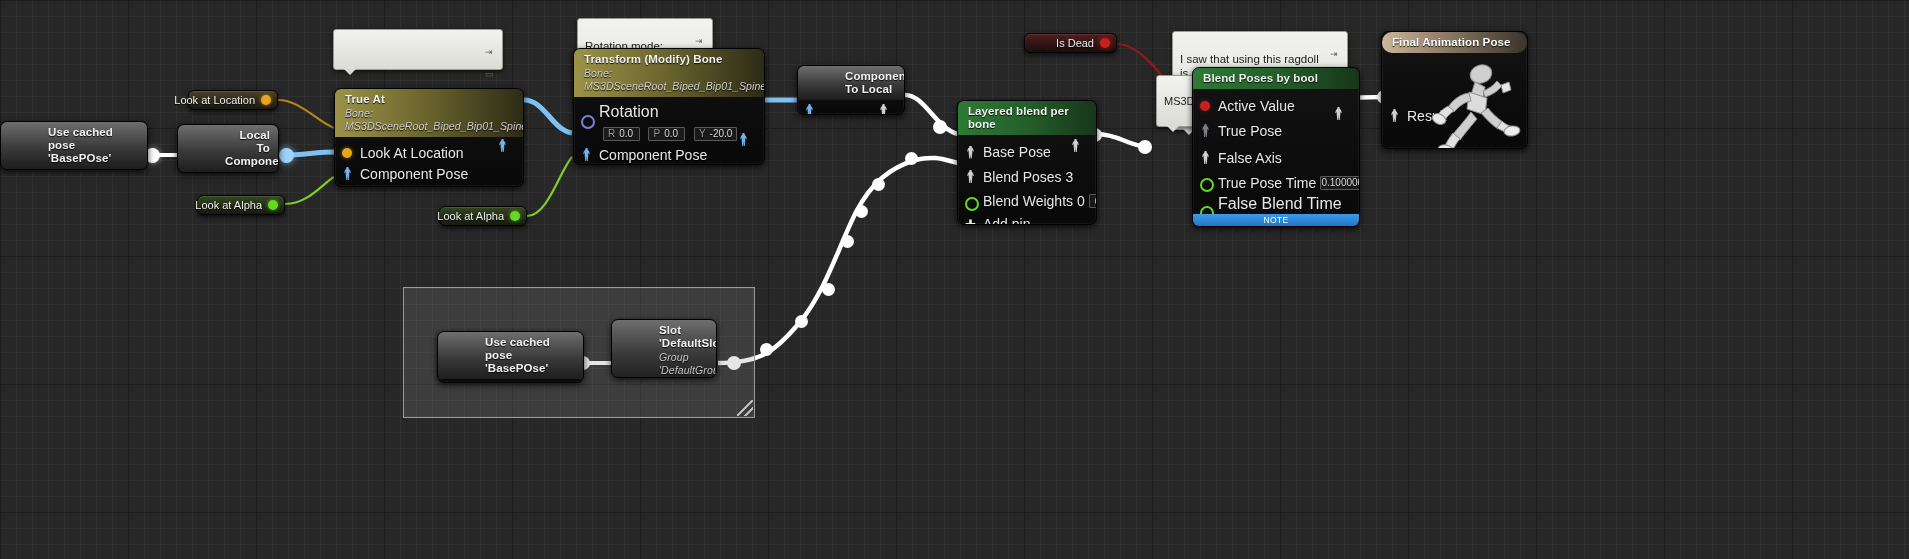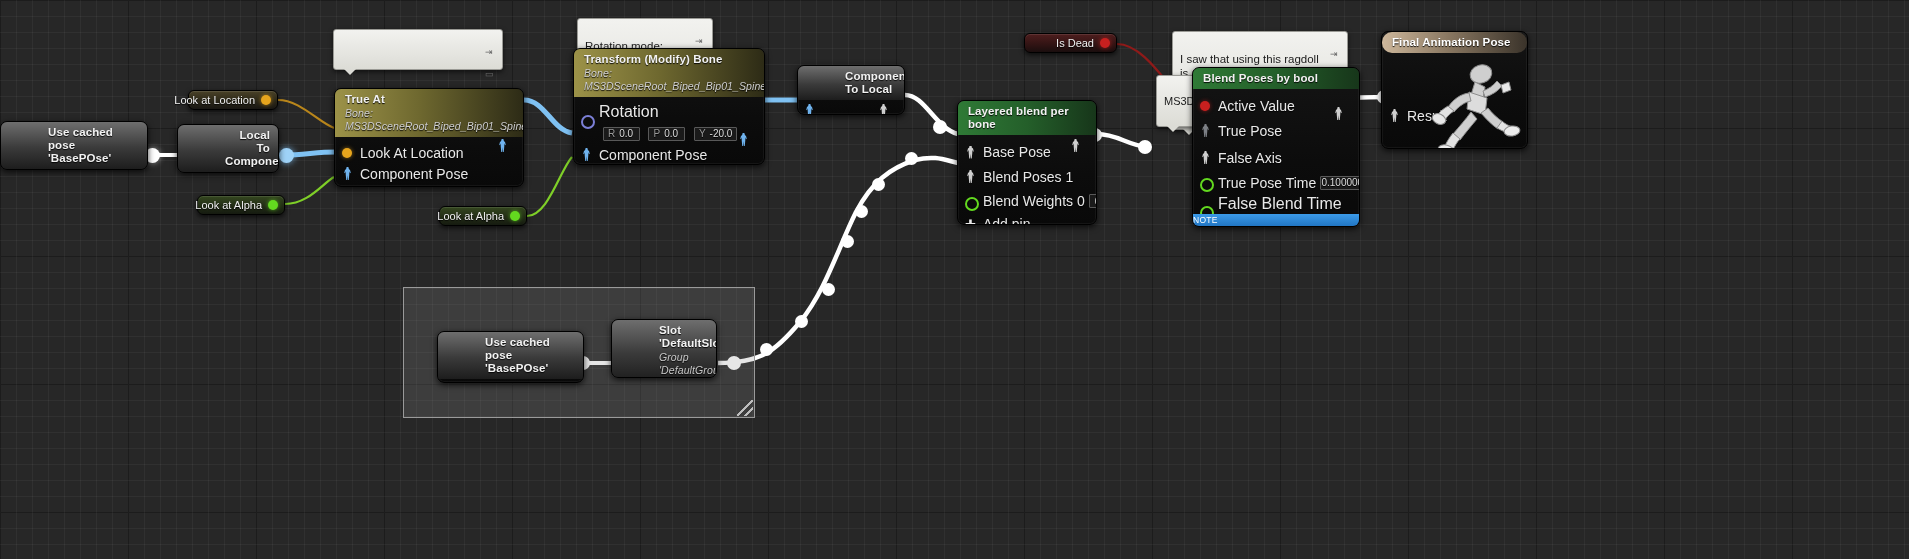--- a/index.html
+++ b/index.html
@@ -145,21 +145,21 @@
     position:absolute; right:1px; bottom:1px; width:16px; height:16px;
     background:
       linear-gradient(135deg, transparent 45%, #bdbdbd 45%, #bdbdbd 55%, transparent 55%),
       linear-gradient(135deg, transparent 70%, #bdbdbd 70%, #bdbdbd 80%, transparent 80%);
   }
 
   
   .notebar {
     position:absolute; left:0; right:0; bottom:0; height:12px;
     background: linear-gradient(180deg,#3b9ae8 0%,#2176c4 100%);
-    color:#fff; font-size:8.5px; text-align:left; line-height:12px;
+    color:#fff; font-size:8.5px; text-align:center; line-height:12px;
     letter-spacing:.3px;
   }
 
   
   .mannequin { position:absolute; right:6px; top:4px; width:108px; height:98px; }
 </style>
 </head>
 <body>
 
 <div id="graph">
@@ -356,21 +356,21 @@
     <div class="hdr green">
       <span>Layered blend per bone</span>
     </div>
     <div class="body">
       <div class="row" style="min-height:24px;">
         <span class="pin human grey"></span>
         <span class="lbl">Base Pose</span>
       </div>
       <div class="row" style="min-height:25px;">
         <span class="pin human grey"></span>
-        <span class="lbl">Blend Poses 1</span>
+        <span class="lbl">Blend Poses 3</span>
       </div>
       <div class="row" style="min-height:24px;">
         <span class="pin ring"></span>
         <span class="lbl">Blend Weights 0</span>
         <span class="vbox" style="min-width:26px;">
           <span>0.7</span>
         </span>
       </div>
       <div class="row" style="min-height:22px;">
         <span style="color:#e8e8e8;font-size:13px;width:11px;margin-right:7px;text-align:center;line-height:11px;">✚</span>

